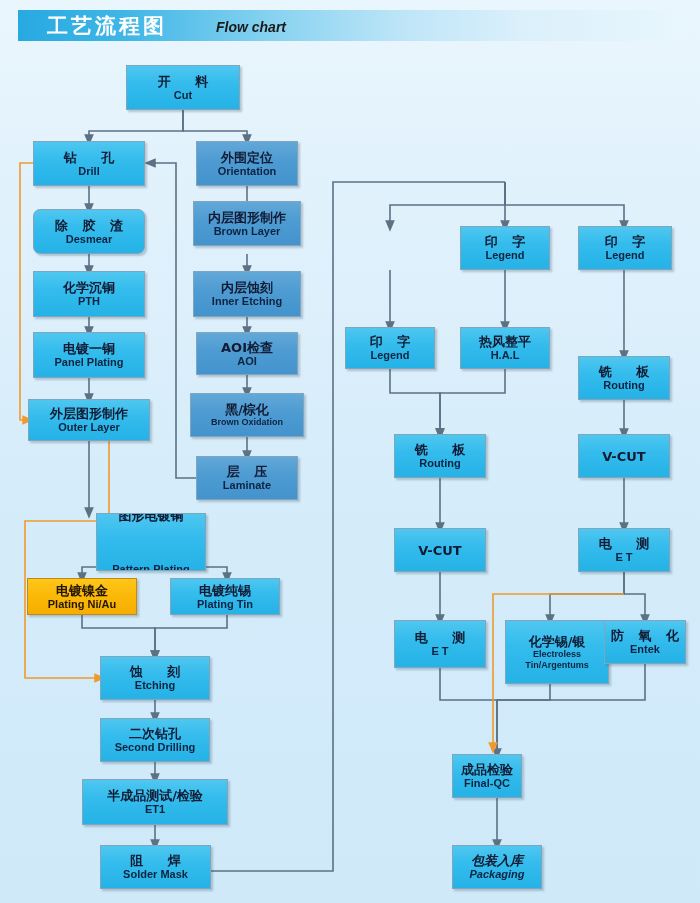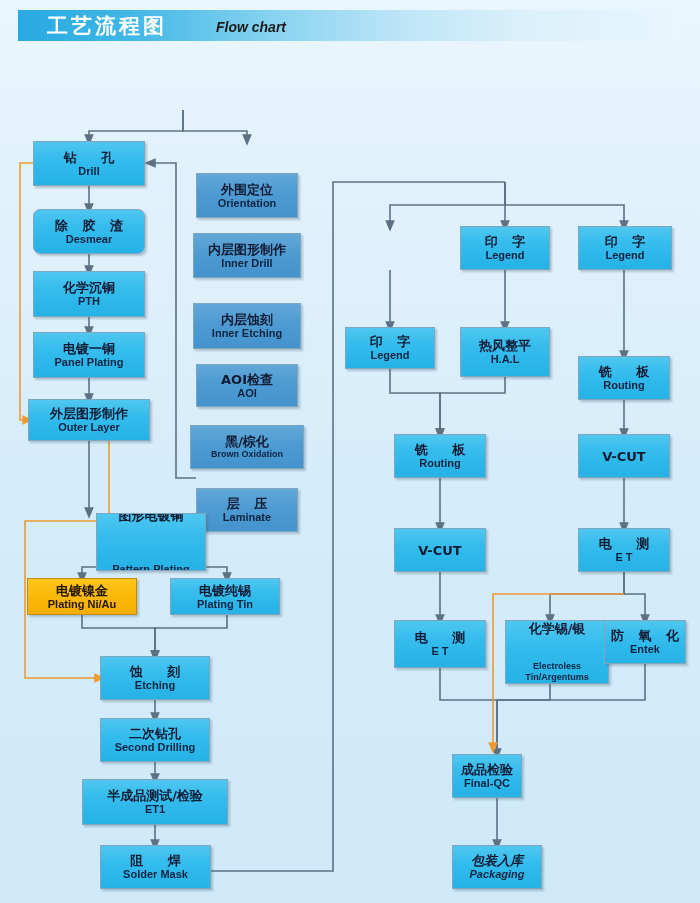--- a/index.html
+++ b/index.html
@@ -32,21 +32,21 @@
   .node .cn{color:#111b33;font-weight:bold;font-size:13px;line-height:15px;white-space:nowrap;
     font-family:"DejaVu Sans","Liberation Sans",sans-serif;}
   .node .cn.sp{letter-spacing:10px;text-indent:10px;}
   .node .cn.sp2{letter-spacing:5px;text-indent:5px;}
   .node .en{color:#0d2340;font-weight:bold;font-size:11px;line-height:12.5px;white-space:nowrap;}
   .node .en.w{white-space:normal;}
   .node .en.sm{font-size:9px;line-height:11px;}
   .node .en.tiny{font-size:8px;line-height:10px;}
 
   .t-cyan{background:linear-gradient(180deg,#4fc7f0 0%,#34bced 40%,#25b2e6 100%);}
-  .t-blue{background:linear-gradient(180deg,#62a8d8 0%,#4d9bd2 45%,#4493cd 100%);margin-top:32px;}
+  .t-blue{background:linear-gradient(180deg,#62a8d8 0%,#4d9bd2 45%,#4493cd 100%);}
   .t-gold{background:linear-gradient(180deg,#ffc61a 0%,#fcb908 45%,#f5ae00 100%);border-color:#c08b10;}
   .t-gold .cn,.t-gold .en{color:#221700;}
 </style>
 </head>
 <body>
 
 <div id="stage">
 
   <div id="header">
     <div class="cn">工艺流程图</div>
@@ -122,20 +122,24 @@
     <g fill="none" stroke="#ef9a2e" stroke-width="1.6" marker-end="url(#aho)">
 
       <path d="M33,163 L20,163 L20,420 L28,420"></path>
 
       <path d="M109,441 L109,521 L25,521 L25,678 L100,678"></path>
 
       <path d="M624,594 L493,594 L493,748"></path>
     </g>
   </svg>
 
+  <div class="node t-cyan" style="left:126px;top:65px;width:114px;height:45px;">
+    <div class="cn sp">开  料</div>
+    <div class="en">Cut</div>
+  </div>
 
   <div class="node t-cyan" style="left:33px;top:141px;width:112px;height:45px;">
     <div class="cn sp">钻    孔</div>
     <div class="en">Drill</div>
   </div>
   <div class="node t-cyan" style="left:33px;top:209px;width:112px;height:45px;border-radius:7px;">
     <div class="cn sp2">除 胶 渣</div>
     <div class="en">Desmear</div>
   </div>
   <div class="node t-cyan" style="left:33px;top:271px;width:112px;height:46px;">
@@ -150,21 +154,21 @@
     <div class="cn">外层图形制作</div>
     <div class="en">Outer Layer</div>
   </div>
 
   <div class="node t-blue" style="left:196px;top:141px;width:102px;height:45px;">
     <div class="cn">外围定位</div>
     <div class="en">Orientation</div>
   </div>
   <div class="node t-blue" style="left:193px;top:201px;width:108px;height:45px;">
     <div class="cn">内层图形制作</div>
-    <div class="en">Inner Drill</div>
+    <div class="en">Brown Layer</div>
   </div>
   <div class="node t-blue" style="left:193px;top:271px;width:108px;height:46px;">
     <div class="cn">内层蚀刻</div>
     <div class="en">Inner Etching</div>
   </div>
   <div class="node t-blue" style="left:196px;top:332px;width:102px;height:43px;">
     <div class="cn">AOI检查</div>
     <div class="en">AOI</div>
   </div>
   <div class="node t-blue" style="left:190px;top:393px;width:114px;height:44px;">
@@ -211,21 +215,21 @@
   </div>
   <div class="node t-cyan" style="left:578px;top:226px;width:94px;height:44px;">
     <div class="cn sp2">印    字</div>
     <div class="en">Legend</div>
   </div>
 
   <div class="node t-cyan" style="left:345px;top:327px;width:90px;height:42px;">
     <div class="cn sp2">印    字</div>
     <div class="en">Legend</div>
   </div>
-  <div class="node t-cyan" style="left:460px;top:327px;width:90px;height:50px;">
+  <div class="node t-cyan" style="left:460px;top:327px;width:90px;height:42px;">
     <div class="cn">热风整平</div>
     <div class="en">H.A.L</div>
   </div>
   <div class="node t-cyan" style="left:578px;top:356px;width:92px;height:44px;">
     <div class="cn sp">铣    板</div>
     <div class="en">Routing</div>
   </div>
 
   <div class="node t-cyan" style="left:394px;top:434px;width:92px;height:44px;">
     <div class="cn sp">铣    板</div>
@@ -240,21 +244,21 @@
   </div>
   <div class="node t-cyan" style="left:578px;top:528px;width:92px;height:44px;">
     <div class="cn sp">电    测</div>
     <div class="en">E T</div>
   </div>
 
   <div class="node t-cyan" style="left:394px;top:620px;width:92px;height:48px;">
     <div class="cn sp">电    测</div>
     <div class="en">E T</div>
   </div>
-  <div class="node t-cyan" style="left:505px;top:620px;width:104px;height:64px;justify-content:space-between;">
+  <div class="node t-cyan" style="left:505px;top:620px;width:104px;height:64px;">
     <div class="cn">化学锡/银</div>
     <div class="en sm w">Electroless Tin/Argentums</div>
   </div>
   <div class="node t-cyan" style="left:604px;top:620px;width:82px;height:44px;">
     <div class="cn sp2">防 氧 化</div>
     <div class="en">Entek</div>
   </div>
 
   <div class="node t-cyan" style="left:452px;top:754px;width:70px;height:44px;">
     <div class="cn">成品检验</div>

